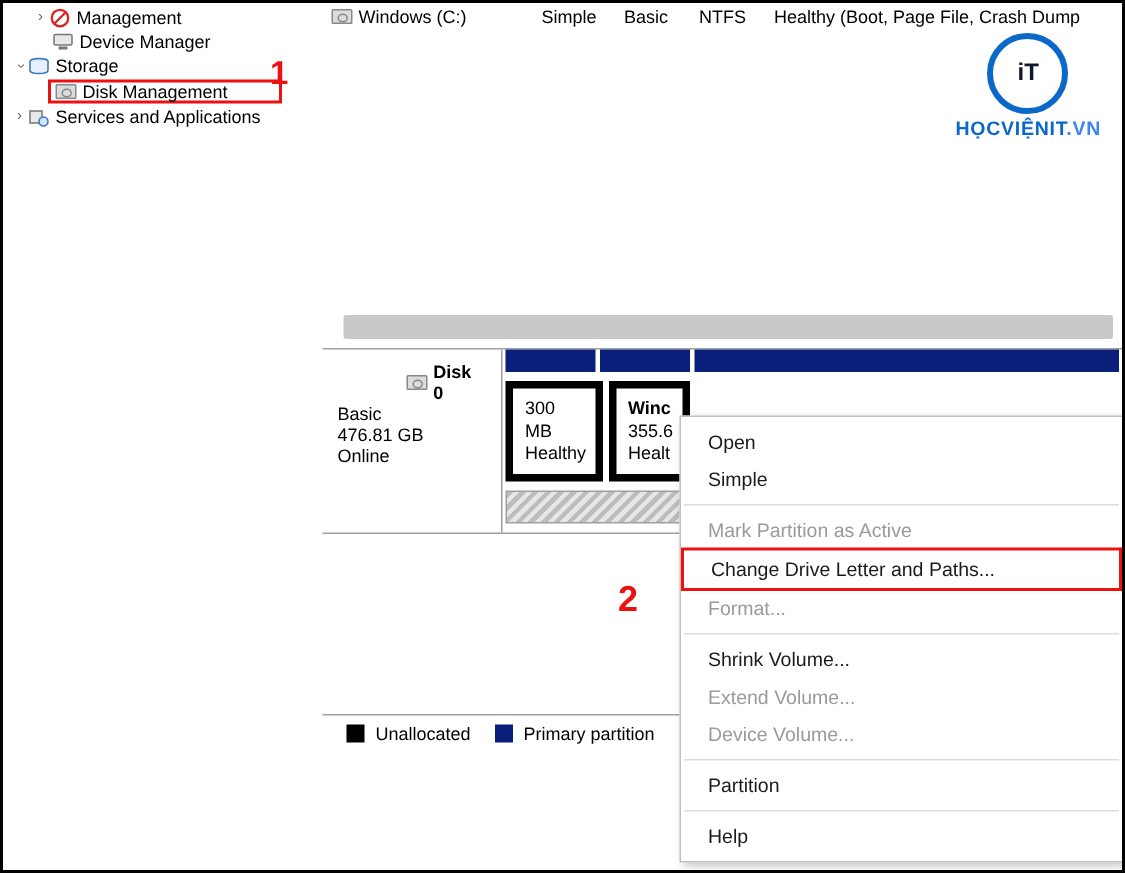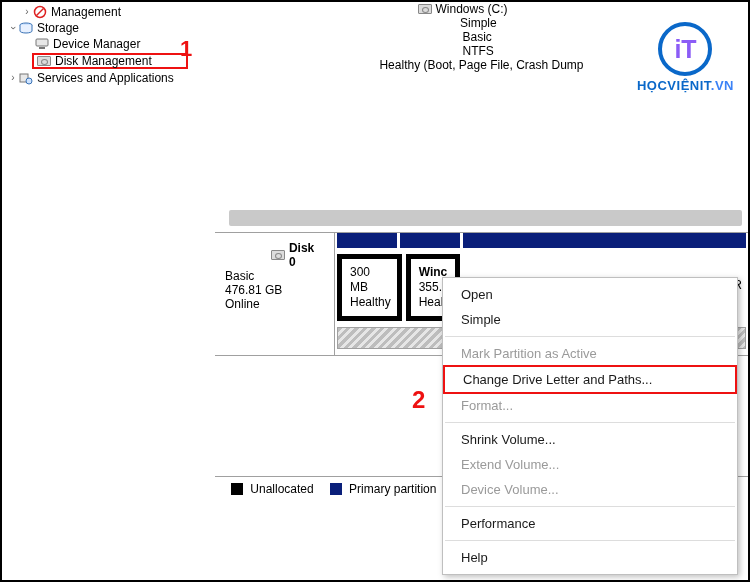--- a/index.html
+++ b/index.html
@@ -16,21 +16,21 @@
     
     .tree { width: 213px; border-right: 1px solid #fff; padding-top: 2px; position: relative; }
     .tree-row { display: flex; align-items: center; height: 16px; line-height: 16px; white-space: nowrap; }
     .tree-row .ind { display: inline-block; }
     .tree-row .exp { width: 10px; text-align: center; color: #666; font-size: 10px; }
     .tree-icon { width: 16px; height: 16px; display: inline-flex; align-items: center; justify-content: center; margin-right: 3px; }
     .hl-red { border: 2px solid #e11; }
     .call1 { position:absolute; left:178px; top:34px; color:#e11; font-weight:700; font-size:22px; }
     
     .main { flex: 1; display: flex; flex-direction: column; position: relative; }
-    .vol-row { height: 18px; display:flex; align-items:center;flex-direction:column; }
+    .vol-row { height: 18px; display:flex; align-items:center; }
     .vol-cell { padding: 0 6px; }
     .vc-name { width: 140px; display:flex; align-items:center; gap:4px;}
     .vc-type { width: 55px; }
     .vc-layout{ width: 50px; }
     .vc-fs { width: 50px; }
     .vc-stat { flex:1; }
     .top-space { flex: 0 0 212px; position:relative; }
     .scroll-h { position:absolute; left:14px; right:6px; bottom:6px; height:16px; background:#c9c9c9; border-radius:2px; }
     
     .diskmap { border-top: 1px solid #a0a0a0; padding: 0; }
@@ -42,30 +42,30 @@
     .part-hdr { height:15px; background:#0a1f7a; }
     .part-body { padding:6px 6px 6px 8px; line-height:15px; }
     .part-body b { font-weight:600; }
     .hstripes { height:22px; background:repeating-linear-gradient(135deg,#bdbdbd 0,#bdbdbd 3px,#e6e6e6 3px,#e6e6e6 6px); margin:0 2px 6px 2px; border:1px solid #a0a0a0;}
     .disk-gap { height: 120px; }
     
     .legend { display:flex; align-items:center; gap:16px; padding:4px 16px; border-top:1px solid #a0a0a0; height:24px;}
     .sw { width:12px; height:12px; display:inline-block; margin-right:4px; vertical-align:middle;}
     .sw.blk{ background:#000;} .sw.blu{ background:#0a1f7a;}
     
-    .ctxmenu { position:absolute; left:440px; top:275px; width:296px; background:#fff; border:1px solid #bfbfbf; box-shadow:2px 2px 6px rgba(0,0,0,.25); padding:4px 0; z-index:20;}
+    .ctxmenu { position:absolute; left:451px; top:275px; width:296px; background:#fff; border:1px solid #bfbfbf; box-shadow:2px 2px 6px rgba(0,0,0,.25); padding:4px 0; z-index:20;}
     .ctx-item { padding:5px 18px; font-size:13px; color:#1a1a1a;}
     .ctx-item.dis{ color:#9a9a9a;}
     .ctx-sep { height:1px; background:#ddd; margin:4px 2px;}
     .ctx-hl { border:2px solid #e11; margin:-1px 0;}
     .call2 { position:absolute; left:410px; top:384px; color:#e11; font-weight:700; font-size:24px; z-index:21;}
     
     .logo { position:absolute; right:14px; top:20px; text-align:center; z-index:5;}
     .logo .badge{ width:54px;height:54px;border-radius:50%; background:#fff; border:4px solid #0a68c9; display:flex;align-items:center;justify-content:center; margin:0 auto;}
-    .logo .badge span{ font-weight:800; font-size:25px; color:#8b5cf6;}
+    .logo .badge span{ font-weight:800; font-size:16px; color:#0f172a;}
     .logo .brand { font-weight:800; color:#0a68c9; font-size:13px; letter-spacing:.5px; margin-top:2px;}
     .logo .brand .vn{ color:#3b82f6;}
     .icon-drive{ width:14px;height:10px; background:#dcdcdc; border:1px solid #888; border-radius:1px; display:inline-block; position:relative;}
     .icon-drive:after{content:""; position:absolute; left:3px; top:2px; width:5px;height:4px;border:1px solid #888;border-radius:50%;}
   </style>
 </head>
 <body>
 
 <div class="wrap">
 
@@ -75,39 +75,39 @@
         <span class="exp">›</span>
       <span class="tree-icon">
         <svg width="14" height="14" viewBox="0 0 14 14">
             <circle cx="7" cy="7" r="5.5" fill="none" stroke="#d22" stroke-width="1.5"></circle>
             <line x1="3.5" y1="10.5" x2="10.5" y2="3.5" stroke="#d22" stroke-width="1.5"></line>
           </svg>
       </span>
       <span>Management</span>
     </div>
     <div class="tree-row">
+      <span class="ind" style="width:32px"></span>
+      <span class="tree-icon">
+        <svg width="14" height="12" viewBox="0 0 14 12">
+            <rect x="1" y="1" width="12" height="7" rx="1" fill="#e8e8e8" stroke="#777"></rect>
+            <rect x="4" y="9" width="6" height="2" fill="#777"></rect>
+          </svg>
+      </span>
+      <span>Device Manager</span>
+    </div>
+    <div class="tree-row">
       <span class="ind" style="width:6px"></span>
       <span class="exp" style="transform:rotate(90deg)">›</span>
       <span class="tree-icon">
         <svg width="14" height="12" viewBox="0 0 14 12">
             <ellipse cx="7" cy="3" rx="6" ry="2" fill="#cfe4ff" stroke="#3a72b5"></ellipse>
             <path d="M1 3v6a6 2 0 0 0 12 0V3" fill="#e8f1ff" stroke="#3a72b5"></path>
           </svg>
       </span>
       <span>Storage</span>
-    </div>
-    <div class="tree-row">
-      <span class="ind" style="width:32px"></span>
-      <span class="tree-icon">
-        <svg width="14" height="12" viewBox="0 0 14 12">
-            <rect x="1" y="1" width="12" height="7" rx="1" fill="#e8e8e8" stroke="#777"></rect>
-            <rect x="4" y="9" width="6" height="2" fill="#777"></rect>
-          </svg>
-      </span>
-      <span>Device Manager</span>
     </div>
     <div class="tree-row hl-red" style="margin:1px 26px 1px 30px; padding:4px 2px;">
       <span class="tree-icon">
           <span class="icon-drive"></span>
         </span>
       <span>Disk Management</span>
     </div>
     <div class="tree-row">
       <span class="ind" style="width:6px"></span>
         <span class="exp">›</span>
@@ -197,21 +197,21 @@
   <div class="ctx-item">Simple</div>
   <div class="ctx-sep"></div>
   <div class="ctx-item dis">Mark Partition as Active</div>
   <div class="ctx-item ctx-hl">Change Drive Letter and Paths...</div>
   <div class="ctx-item dis">Format...</div>
   <div class="ctx-sep"></div>
   <div class="ctx-item">Shrink Volume...</div>
   <div class="ctx-item dis">Extend Volume...</div>
   <div class="ctx-item dis">Device Volume...</div>
   <div class="ctx-sep"></div>
-  <div class="ctx-item">Performance</div>
+  <div class="ctx-item">Partition</div>
   <div class="ctx-sep"></div>
   <div class="ctx-item">Help</div>
 </div>
 <div class="call2">2</div>
 
 <div class="logo">
   <div class="badge">
       <span>iT</span>
     </div>
   <div class="brand"><span>HỌCVIỆNIT</span><span class="vn">.VN</span></div>

